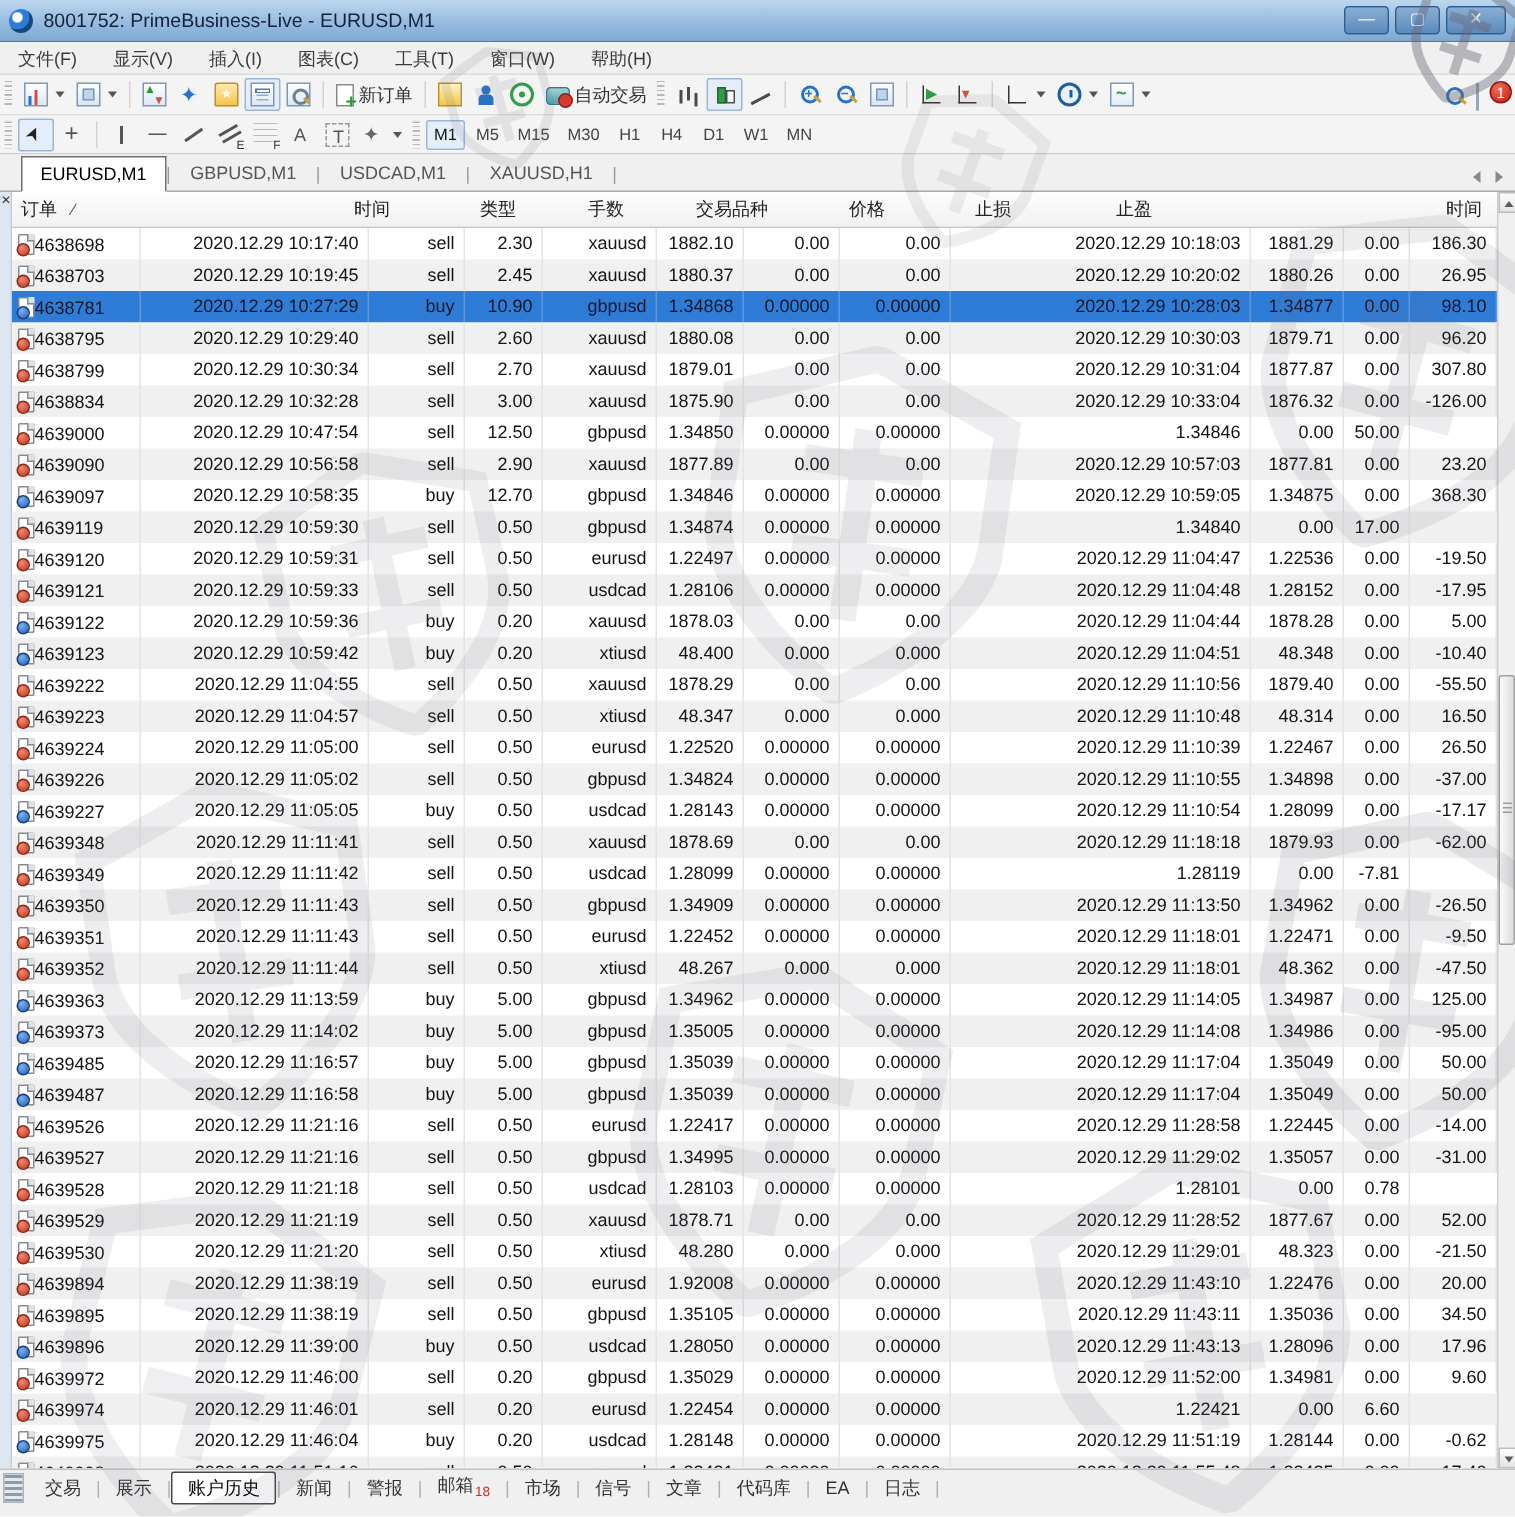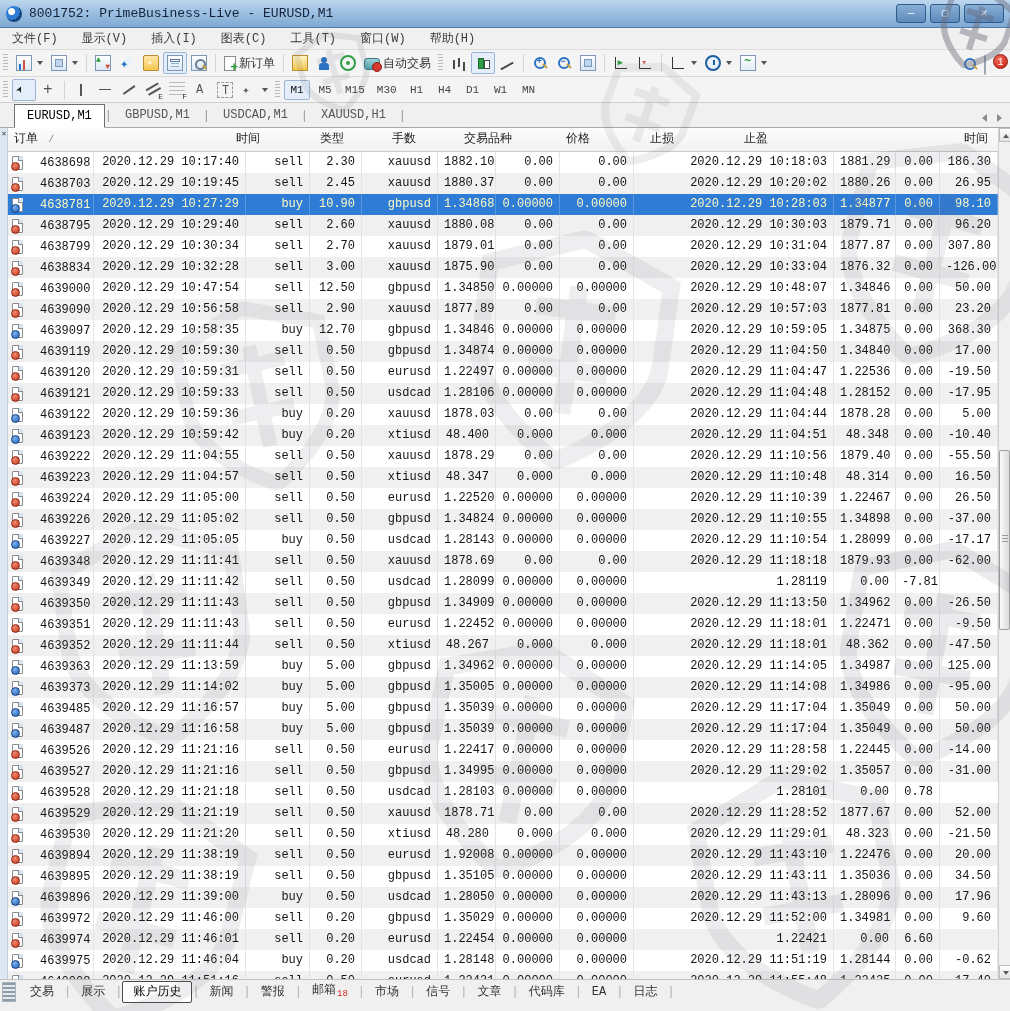--- a/index.html
+++ b/index.html
@@ -1,18 +1,18 @@
 <!DOCTYPE html>
 <html><head>
 <meta charset="utf-8">
 <style>
   * { box-sizing: border-box; margin: 0; padding: 0; }
   body { font-family: "Liberation Sans", sans-serif; background:#fff; }
   .window { position:relative; width:1010px; height:1011px; background:#f0f0f0;
-            overflow:hidden; font-family:Liberation Mono, monospace; }
+            overflow:hidden; font-family:Liberation Sans, sans-serif; }
 
   
   .titlebar { position:absolute; left:0; top:0; width:1010px; height:28px;
     background:linear-gradient(#bdd6ee,#9dc0e2 45%,#7fa9d2);
     border-bottom:1px solid #4f7cab; display:flex; align-items:center; }
   .app-icon { width:16px; height:16px; border-radius:50%;
     background:radial-gradient(circle at 35% 35%, #fff 0 3px, #2d7cd6 4px 8px, #16477e 8px);
     margin:0 7px 0 6px; flex:0 0 auto; }
   .title-text { font-size:13px; color:#14223a; white-space:nowrap; }
   .win-btns { position:absolute; right:6px; top:4px; display:flex; gap:4px; }
@@ -137,24 +137,24 @@
   .table-area { width:990px; height:100%; position:relative; overflow:hidden; }
   .grid { display:grid; grid-template-columns:86px 152px 64px 52px 76px 58px 64px 74px 200px 62px 44px 58px; }
   .thead { height:24px; background:linear-gradient(#fdfdfd,#f1f1f1); border-bottom:1px solid #c9c9c9;gap:20px; }
   .th { font-size:12px; color:#222; line-height:23px; padding:0 6px; text-align:right; white-space:nowrap; }
   .th.first { text-align:left; padding-left:6px; }
   .sort-mark { color:#555; padding-left:10px; font-size:11px; }
   .rows { height:827px; overflow:hidden; }
   .trow { height:21px; background:#fff; }
   .trow.even { background:#f0f0f0; }
   .trow.sel { background:#2e7cd6; }
-  .trow.sel .cell { color:#fef9c3; border-right-color:rgba(255,255,255,.22); }
+  .trow.sel .cell { color:#0f172a; border-right-color:rgba(255,255,255,.22); }
   .cell { font-size:12px; color:#141414; line-height:20px; padding:0 6px; text-align:right;
     white-space:nowrap; overflow:hidden; border-right:1px solid #e4e4e4; }
-  .cell.c-order { text-align:left; display:flex; align-items:center; gap:17px; padding-left:4px; }
+  .cell.c-order { text-align:left; display:flex; align-items:center; gap:0; padding-left:4px; }
   .doc-icon { width:11px; height:14px; background:#fff; border:1px solid #8a8a8a; position:relative;
     flex:0 0 auto; border-radius:1px; }
   .doc-icon::before { content:""; position:absolute; right:-1px; top:-1px; width:4px; height:4px;
     background:#d7e3ef; border-left:1px solid #8a8a8a; border-bottom:1px solid #8a8a8a; }
   .doc-icon::after { content:""; position:absolute; left:-2px; bottom:-2px; width:7px; height:7px; border-radius:50%; }
   .doc-icon.sell::after { background:radial-gradient(circle at 35% 30%, #f08a6d, #c2361f); border:1px solid #8e2413; }
   .doc-icon.buy::after  { background:radial-gradient(circle at 35% 30%, #7fb2ef, #1f5fb8); border:1px solid #143f7e; }
 
   
   .vscroll { width:12px; height:100%; background:#f0f0f0; border-left:1px solid #d0d0d0; position:relative; }
@@ -505,21 +505,20 @@
               <span class="doc-icon sell"></span>
               <span>4639000</span>
             </div>
             <div class="cell">2020.12.29 10:47:54</div>
             <div class="cell">sell</div>
             <div class="cell">12.50</div>
             <div class="cell">gbpusd</div>
             <div class="cell">1.34850</div>
             <div class="cell">0.00000</div>
             <div class="cell">0.00000</div>
-            <div class="cell">2020.12.29 10:48:07</div>
             <div class="cell">1.34846</div>
             <div class="cell">0.00</div>
             <div class="cell">50.00</div>
           </div>
           <div class="trow grid even">
             <div class="cell c-order">
               <span class="doc-icon sell"></span>
               <span>4639090</span>
             </div>
             <div class="cell">2020.12.29 10:56:58</div>
@@ -556,21 +555,20 @@
               <span class="doc-icon sell"></span>
               <span>4639119</span>
             </div>
             <div class="cell">2020.12.29 10:59:30</div>
             <div class="cell">sell</div>
             <div class="cell">0.50</div>
             <div class="cell">gbpusd</div>
             <div class="cell">1.34874</div>
             <div class="cell">0.00000</div>
             <div class="cell">0.00000</div>
-            <div class="cell">2020.12.29 11:04:50</div>
             <div class="cell">1.34840</div>
             <div class="cell">0.00</div>
             <div class="cell">17.00</div>
           </div>
           <div class="trow grid">
             <div class="cell c-order">
               <span class="doc-icon sell"></span>
               <span>4639120</span>
             </div>
             <div class="cell">2020.12.29 10:59:31</div>

